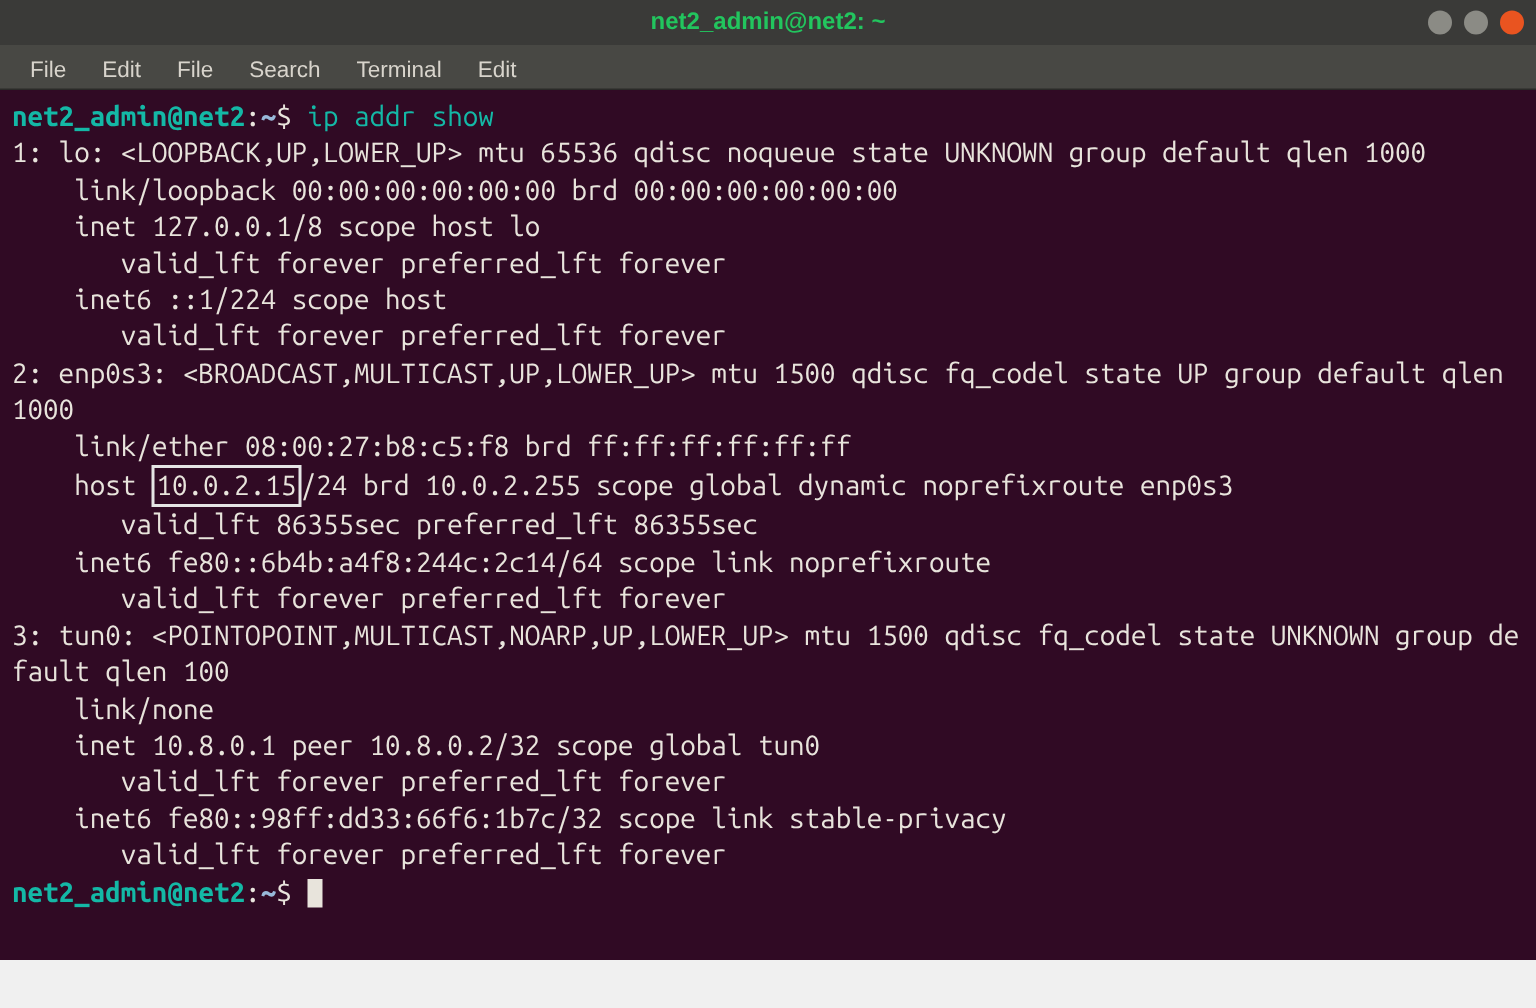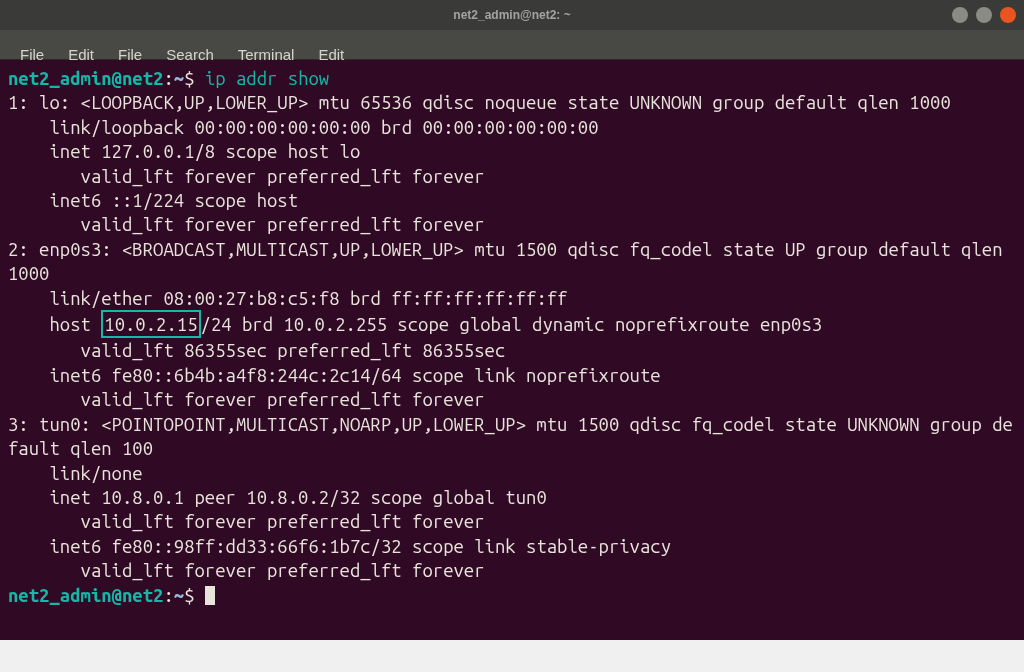--- a/index.html
+++ b/index.html
@@ -18,22 +18,22 @@
     }
     .titlebar {
       background: #3a3a38;
       height: 30px;
       display: flex;
       align-items: center;
       justify-content: center;
       position: relative;
     }
     .titlebar-text {
-      color: #a3a3a3;
-      font-size: 12px;
+      color: #22c55e;
+      font-size: 16px;
       font-weight: bold;
     }
     .window-controls {
       position: absolute;
       right: 8px;
       display: flex;
       gap: 8px;
       align-items: center;
     }
     .win-btn {
@@ -42,22 +42,22 @@
       border-radius: 50%;
       display: inline-block;
     }
     .win-btn.min { background: #8b8b85; }
     .win-btn.max { background: #8b8b85; }
     .win-btn.close { background: #e95420; }
     .menubar {
       background: #484844;
       height: 30px;
       display: flex;
-      align-items: flex-start;
-      padding: 12px 10px;
+      align-items: flex-end;
+      padding: 0 10px;
       gap: 4px;
       border-bottom: 1px solid #2a2a28;
     }
     .menu-item {
       color: #d8d4cc;
       font-size: 15px;
       padding: 4px 10px;
       cursor: pointer;
     }
     .terminal-content {
@@ -77,21 +77,21 @@
     .cmd { color: #14b8a6; }
     .out { color: #e8e4dc; margin-top: 10px; }
     .cursor {
       display: inline-block;
       width: 10px;
       height: 19px;
       background: #e8e4dc;
       vertical-align: text-bottom;
     }
     .hl-box {
-      border: 2px solid #14b8a6;
+      border: 2px solid #e5e5e5;
       padding: 0 1px;
       display: inline-block;
     }
   </style>
 </head>
 <body>
 
 <div class="window">
   <div class="titlebar">
     <span class="titlebar-text">net2_admin@net2: ~</span>

